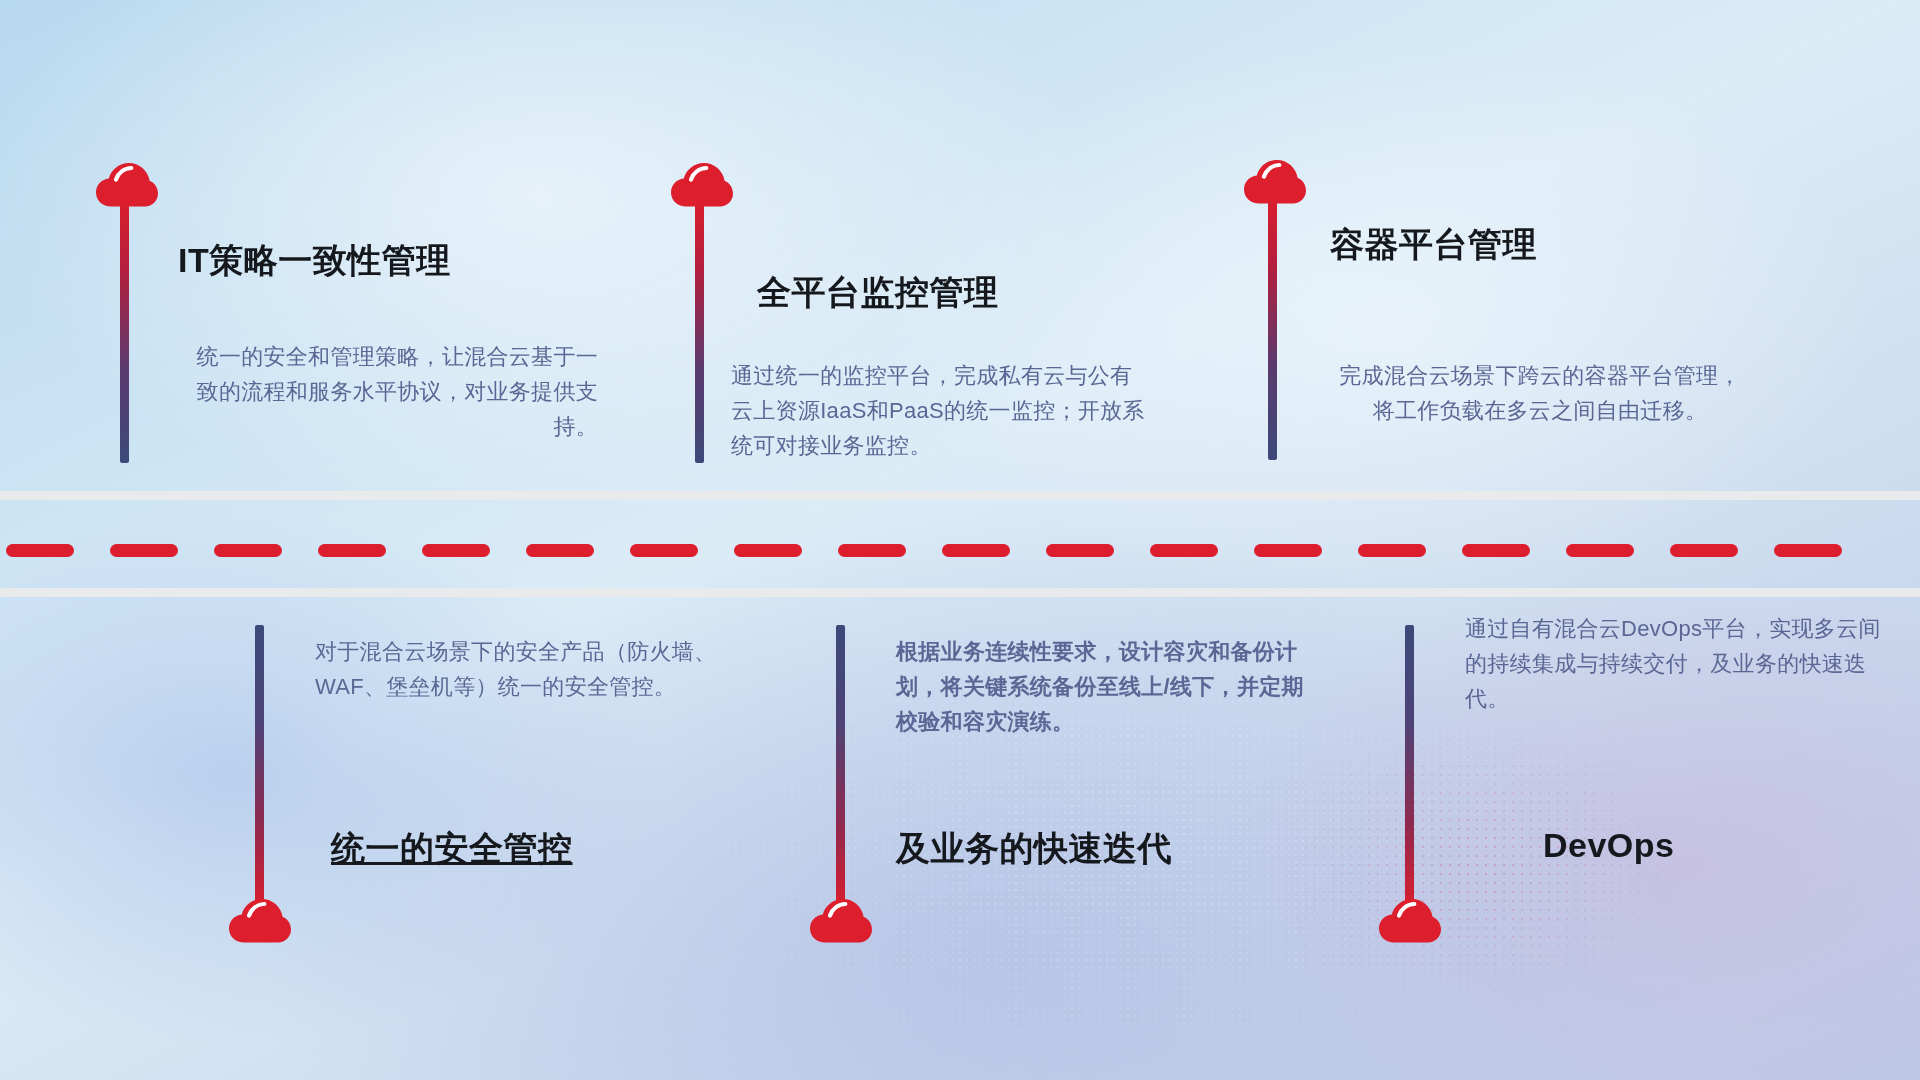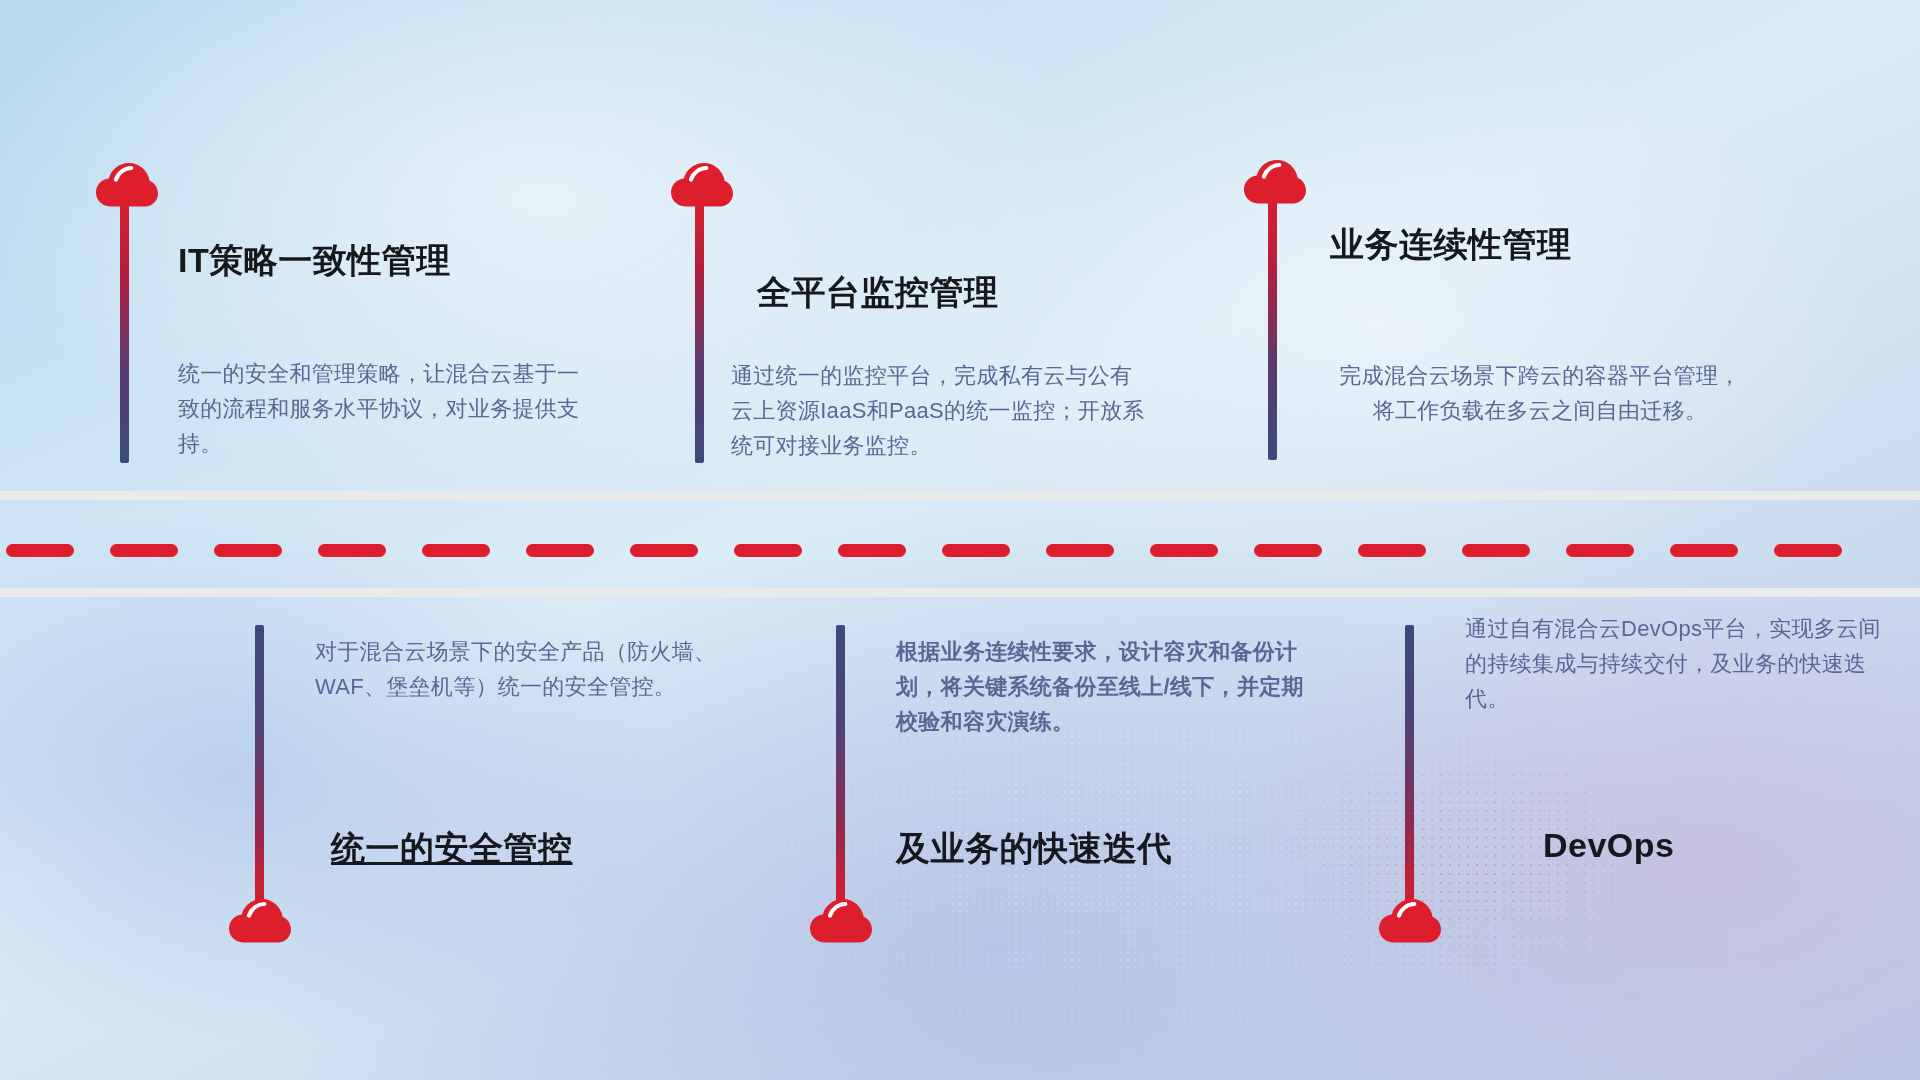--- a/index.html
+++ b/index.html
@@ -130,40 +130,40 @@
   <div id="dots"></div>
   <div id="dots-red"></div>
 
   <div class="item">
     <svg class="cloud" style="left:96px; top:163px;" viewBox="0 0 62 44">
       <path d="M15.5 43.5 C6.4 43.5 0 37.2 0 29.4 C0 22.2 5.5 16.3 12.8 15.5 C15.1 6.5 23.3 0 32.9 0 C43.3 0 52 7.6 53.6 17.7 C58.7 19.9 62 24.8 62 30.4 C62 37.6 56.2 43.5 49 43.5 Z" fill="#dd1f2d"></path>
       <path d="M20.0 16.5 C22.6 9.6 28.6 5.2 35.3 5.0" stroke="#ffffff" stroke-width="4.2" stroke-linecap="round" fill="none"></path>
     </svg>
     <div class="stem stem-down" style="left:120px; top:205px; height:258px;"></div>
     <div class="title" style="left:178px; top:226px;margin-top:12px;">IT策略一致性管理</div>
-    <div class="body" style="left:178px; top:356px; width:420px;">统一的安全和管理策略，让混合云基于一致的流程和服务水平协议，对业务提供支持。</div>
+    <div class="body" style="left:178px; top:339px; width:420px;text-align:right;">统一的安全和管理策略，让混合云基于一致的流程和服务水平协议，对业务提供支持。</div>
   </div>
 
   <div class="item">
     <svg class="cloud" style="left:671px; top:163px;" viewBox="0 0 62 44">
       <path d="M15.5 43.5 C6.4 43.5 0 37.2 0 29.4 C0 22.2 5.5 16.3 12.8 15.5 C15.1 6.5 23.3 0 32.9 0 C43.3 0 52 7.6 53.6 17.7 C58.7 19.9 62 24.8 62 30.4 C62 37.6 56.2 43.5 49 43.5 Z" fill="#dd1f2d"></path>
       <path d="M20.0 16.5 C22.6 9.6 28.6 5.2 35.3 5.0" stroke="#ffffff" stroke-width="4.2" stroke-linecap="round" fill="none"></path>
     </svg>
     <div class="stem stem-down" style="left:695px; top:205px; height:258px;"></div>
     <div class="title" style="left:757px; top:226px;margin-top:44px;">全平台监控管理</div>
     <div class="body" style="left:731px; top:358px; width:420px;">通过统一的监控平台，完成私有云与公有云上资源IaaS和PaaS的统一监控；开放系统可对接业务监控。</div>
   </div>
 
   <div class="item">
     <svg class="cloud" style="left:1244px; top:160px;" viewBox="0 0 62 44">
       <path d="M15.5 43.5 C6.4 43.5 0 37.2 0 29.4 C0 22.2 5.5 16.3 12.8 15.5 C15.1 6.5 23.3 0 32.9 0 C43.3 0 52 7.6 53.6 17.7 C58.7 19.9 62 24.8 62 30.4 C62 37.6 56.2 43.5 49 43.5 Z" fill="#dd1f2d"></path>
       <path d="M20.0 16.5 C22.6 9.6 28.6 5.2 35.3 5.0" stroke="#ffffff" stroke-width="4.2" stroke-linecap="round" fill="none"></path>
     </svg>
     <div class="stem stem-down" style="left:1268px; top:202px; height:258px;"></div>
-    <div class="title" style="left:1330px; top:222px;">业务连续性管理</div>
+    <div class="title" style="left:1330px; top:222px;">容器平台管理</div>
     <div class="body" style="left:1330px; top:358px; width:420px;text-align:center;">完成混合云场景下跨云的容器平台管理，将工作负载在多云之间自由迁移。</div>
   </div>
 
   <div class="road-line" id="road-line-top"></div>
   <div id="road-dashes">
     <span class="dash"></span>
     <span class="dash"></span>
     <span class="dash"></span>
     <span class="dash"></span>
     <span class="dash"></span>

